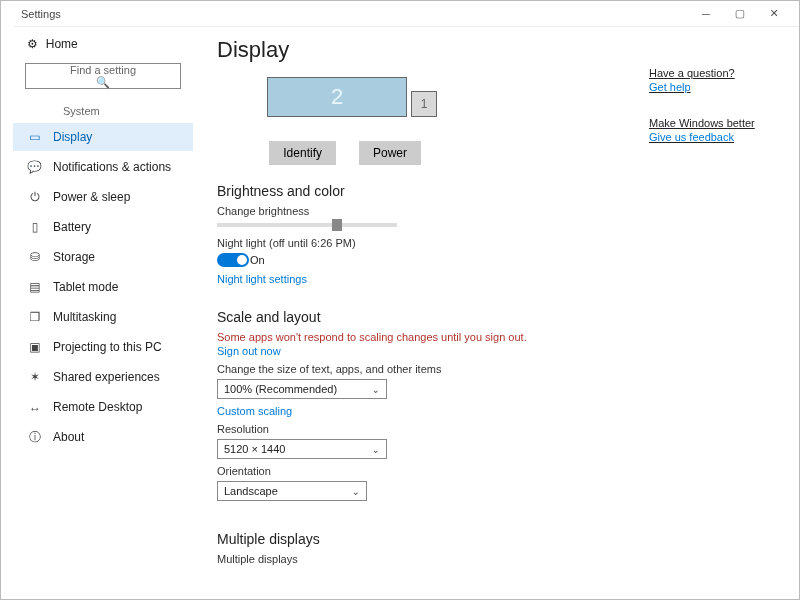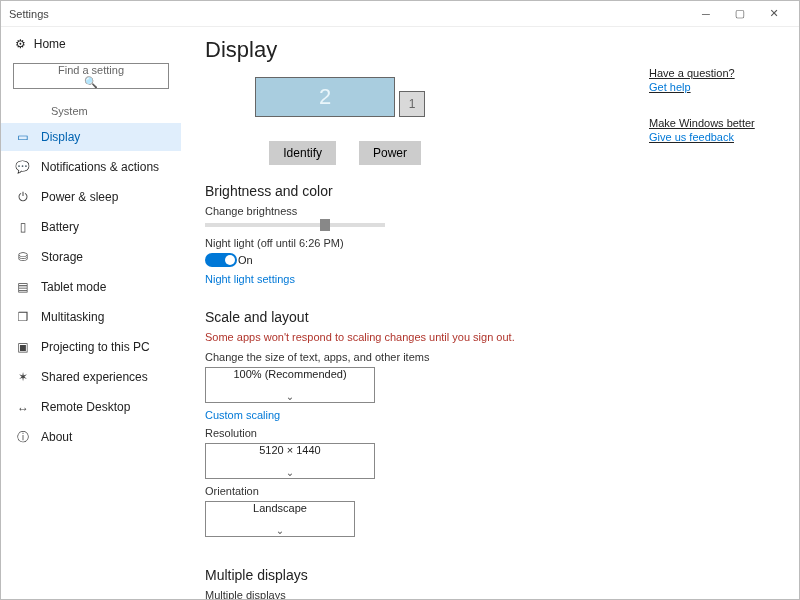--- a/index.html
+++ b/index.html
@@ -1,17 +1,17 @@
 <!DOCTYPE html>
 <html><head>
 <meta charset="utf-8">
 <style>
   * { box-sizing: border-box; margin: 0; padding: 0; font-family: "Segoe UI", Tahoma, sans-serif; }
   body { background: #f2f2f2; width: 800px; height: 600px; overflow: hidden; color: #222; font-size: 12px; }
-  .window { background: #fff; width: 800px; height: 600px; display: flex; flex-direction: column; border: 1px solid #bbb; }
+  .window { background: #fff; width: 800px; height: 600px; display: flex; flex-direction: column; border: 1px solid #bbb; padding-left: 12px; }
   .titlebar { height: 26px; display: flex; align-items: center; padding: 0 8px; font-size: 11px; color: #444; border-bottom: 1px solid #eee; }
   .titlebar .spacer { flex: 1; }
   .titlebar .winbtn { width: 34px; height: 22px; display: flex; align-items: center; justify-content: center; color: #555; font-size: 11px; }
   .body { flex: 1; display: flex; overflow: hidden; }
   .sidebar { width: 180px; border-right: 0; padding: 6px 0; display: flex; flex-direction: column; gap: 2px; }
   .home-row { display: flex; align-items: center; gap: 8px; padding: 4px 14px; font-size: 12px; }
   .searchbox { margin: 6px 12px 10px 12px; height: 26px; border: 1px solid #888; display: flex; align-items: center; padding: 0 6px; color: #666; font-size: 11px; flex-direction: column; }
   .searchbox .spacer { flex:1; }
   .group-label { color: #666; font-size: 11px; padding: 4px 14px; margin-left: 36px; }
   .nav-item { display: flex; align-items: center; gap: 10px; padding: 6px 14px; font-size: 12px; color: #222; cursor: pointer; }
@@ -28,21 +28,21 @@
   .btn { background:#ccc; border:none; padding:5px 14px; font-size:12px; cursor:pointer; }
   h2 { font-weight:400; font-size:14px; margin: 10px 0 6px 0; }
   .label { font-size:11px; color:#333; margin-bottom:4px; }
   .slider { width:180px; height:4px; background:#ddd; position:relative; margin:6px 0 10px 0; }
   .slider .thumb { position:absolute; top:-4px; left:64%; width:10px; height:12px; background:#888; }
   .toggle-row { display:flex; align-items:center; gap:1px; font-size:11px; margin-bottom:6px; }
   .toggle { width:32px; height:14px; border-radius:7px; background:#0078d7; position:relative; }
   .toggle .knob { position:absolute; top:2px; right:2px; width:10px; height:10px; background:#fff; border-radius:50%; }
   .link { color:#0078d7; font-size:11px; cursor:pointer; }
   .warning { color:#b0342b; font-size:11px; margin-bottom:2px; }
-  .select { border:1px solid #888; width:170px; height:36px; display:flex; align-items:center; justify-content:space-between; padding:0 6px; font-size:11px; margin-bottom:6px; cursor:pointer;flex-direction:column; }
+  .select { border:1px solid #888; width:170px; height:20px; display:flex; align-items:center; justify-content:space-between; padding:0 6px; font-size:11px; margin-bottom:6px; cursor:pointer; }
   .select .chev { font-size:10px; color:#555; }
   .right { width:150px; padding: 40px 10px 0 0; font-size:11px;text-decoration:underline; }
   .right .q { font-weight:500; margin-bottom:2px; }
   .spacer-sm { height:6px; }
   .spacer-md { height:14px; }
 </style>
 </head>
 <body>
 
 <div class="window">
@@ -136,20 +136,21 @@
         <div class="toggle">
             <div class="knob"></div>
           </div>
         <span>On</span>
       </div>
       <div class="link">Night light settings</div>
 
       <div class="spacer-md"></div>
       <h2>Scale and layout</h2>
       <div class="warning">Some apps won't respond to scaling changes until you sign out.</div>
+      <div class="link">Sign out now</div>
       <div class="spacer-sm"></div>
       <div class="label">Change the size of text, apps, and other items</div>
       <div class="select">
         <span>100% (Recommended)</span>
         <span class="chev">⌄</span>
       </div>
       <div class="link">Custom scaling</div>
 
       <div class="spacer-sm"></div>
       <div class="label">Resolution</div>

